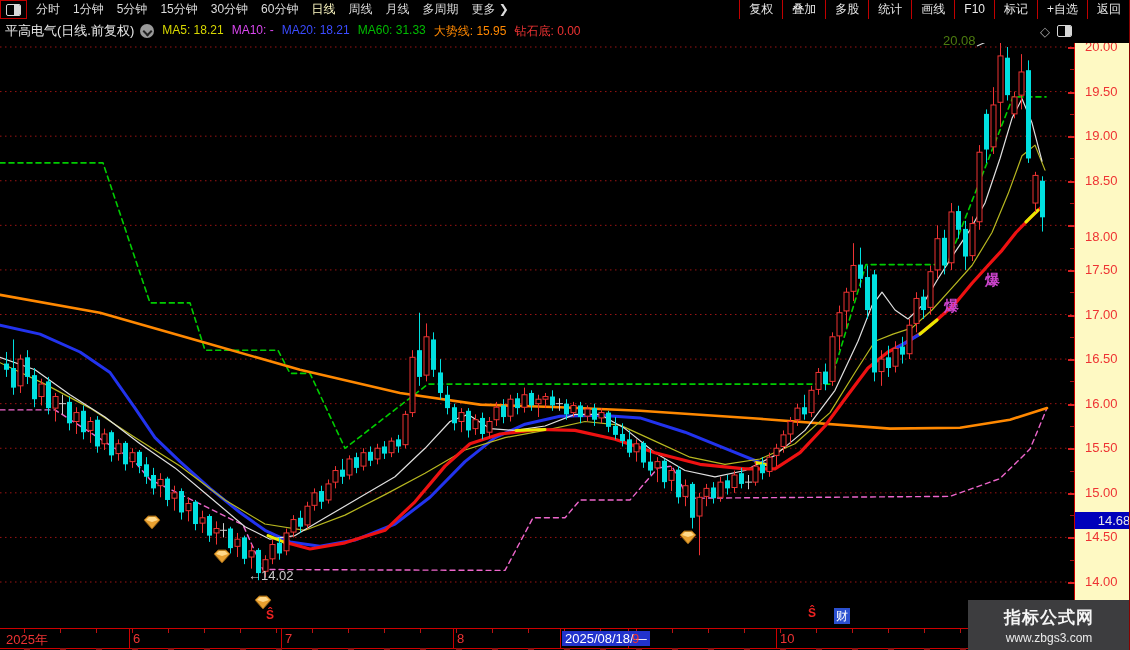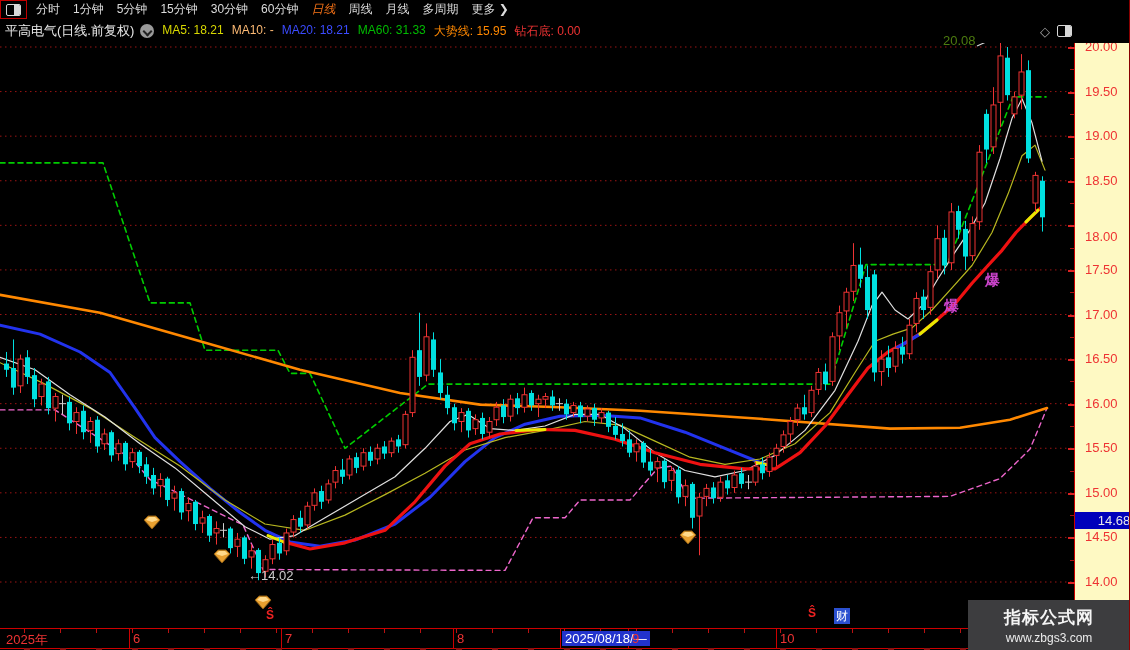--- a/index.html
+++ b/index.html
@@ -5,21 +5,21 @@
   html,body{margin:0;padding:0;background:#000;width:1130px;height:650px;overflow:hidden;
     font-family:"Liberation Sans","DejaVu Sans",sans-serif;}
   #stage{position:absolute;left:0;top:0;width:1130px;height:650px;background:#000;}
   #chart-svg{position:absolute;left:0;top:0;z-index:1;}
   
   #topbar{position:absolute;left:0;top:0;width:1130px;height:19px;background:#000;z-index:5;display:flex;align-items:center;}
   #win-icon-box{width:25px;height:17px;border:1px solid #c00000;display:flex;align-items:center;justify-content:center;flex:0 0 auto;}
   .half-icon{width:13px;height:10px;border:1px solid #d8d8d8;border-radius:2px;position:relative;overflow:hidden;}
   .half-icon::after{content:"";position:absolute;right:0;top:0;width:6px;height:100%;background:#d8d8d8;}
   #left-menu{display:flex;gap:13px;margin-left:9px;font-size:12px;color:#dcdcdc;white-space:nowrap;}
-  #left-menu .mi.active{color:#f97316;font-style:italic;}
+  #left-menu .mi.active{color:#fef9c3;}
   #right-menu{margin-left:auto;display:flex;font-size:12px;color:#e8e8e8;border-bottom:1px solid #c00000;height:19px;align-items:center;}
   #right-menu .mi{padding:0 9px;border-left:1px solid #c00000;height:19px;display:flex;align-items:center;}
   .mi{cursor:default;}
   
   #infobar{position:absolute;left:0;top:19px;width:1130px;height:24px;background:#000;z-index:5;display:flex;align-items:center;font-size:12px;}
   #title{color:#e8e8e8;margin-left:5px;font-size:13px;white-space:nowrap;}
   #chev-circle{width:14px;height:14px;border-radius:50%;background:#9a9a9a;margin-left:6px;position:relative;flex:0 0 auto;}
   #chev-circle::after{content:"";position:absolute;left:4px;top:4px;width:5px;height:5px;border-left:2px solid #222;border-bottom:2px solid #222;transform:rotate(-45deg);}
   #indics{display:flex;gap:8px;margin-left:8px;white-space:nowrap;}
   #infobar-right{margin-left:auto;display:flex;align-items:center;gap:7px;margin-right:58px;}
@@ -402,28 +402,39 @@
         <span class="mi">5分钟</span>
         <span class="mi">15分钟</span>
         <span class="mi">30分钟</span>
         <span class="mi">60分钟</span>
         <span class="mi active">日线</span>
         <span class="mi">周线</span>
         <span class="mi">月线</span>
         <span class="mi">多周期</span>
         <span class="mi">更多 ❯</span>
       </div>
+    <div id="right-menu">
+        <span class="mi">复权</span>
+        <span class="mi">叠加</span>
+        <span class="mi">多股</span>
+        <span class="mi">统计</span>
+        <span class="mi">画线</span>
+        <span class="mi">F10</span>
+        <span class="mi">标记</span>
+        <span class="mi">+自选</span>
+        <span class="mi">返回</span>
+      </div>
   </div>
 
   <div id="infobar">
     <span id="title">平高电气(日线.前复权)</span>
     <span id="chev-circle"></span>
     <span id="indics">
         <span style="color: rgb(216, 216, 0);">MA5: 18.21</span>
-        <span style="color: #fdba74;">MA10: -</span>
+        <span style="color: #d946ef;">MA10: -</span>
         <span style="color: rgb(59, 75, 255);">MA20: 18.21</span>
         <span style="color: rgb(0, 187, 0);">MA60: 31.33</span>
         <span style="color: rgb(255, 136, 0);">大势线: 15.95</span>
         <span style="color: rgb(238, 51, 51);">钻石底: 0.00</span>
       </span>
     <span id="infobar-right">
       <span id="dia-outline">◇</span>
       <span class="half-icon"></span>
     </span>
   </div>

